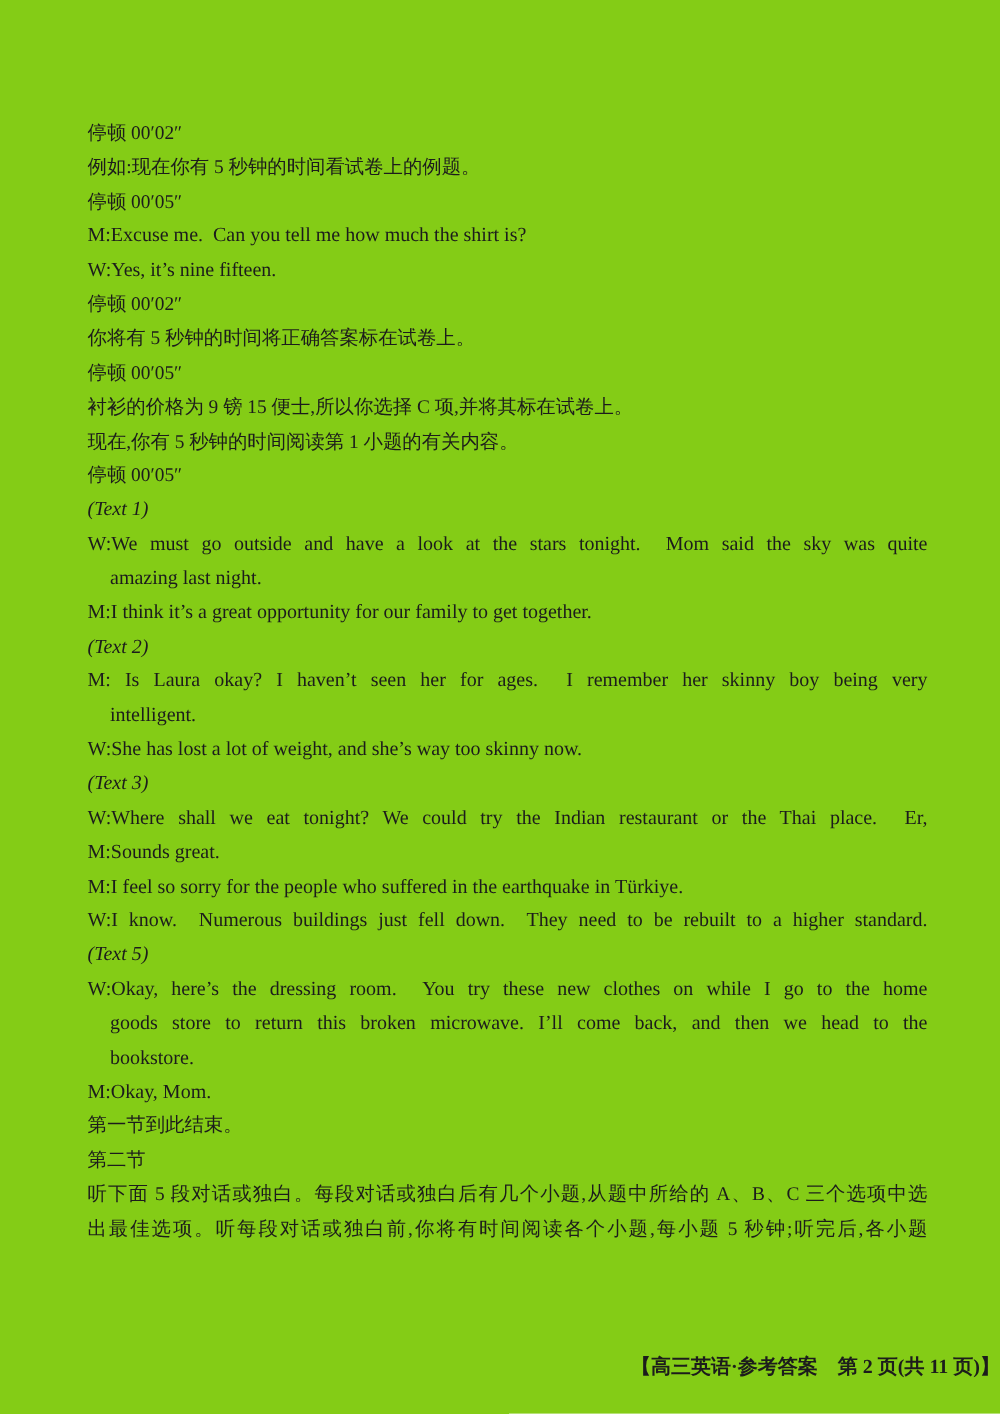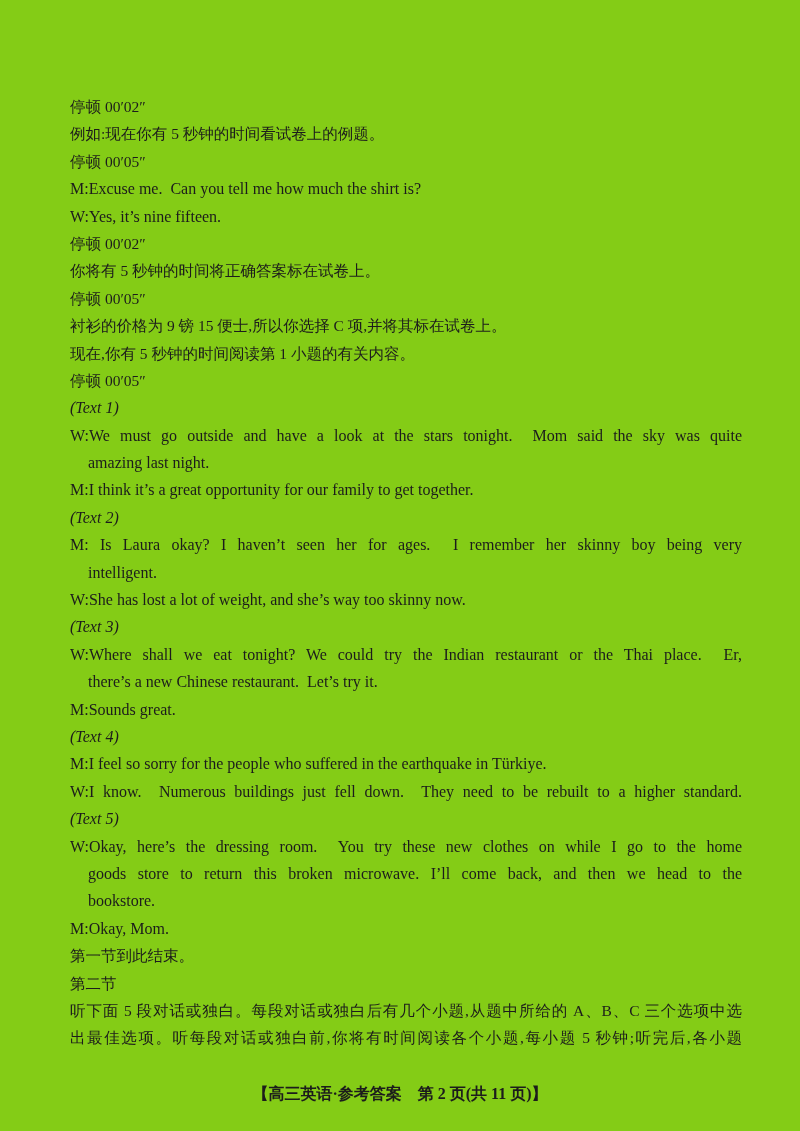--- a/index.html
+++ b/index.html
@@ -43,21 +43,21 @@
   .line.text-label {
     font-style: italic;
   }
   .footer {
     position: absolute;
     left: 0;
     right: 0;
     top: 1080px;
     height: 27px;
     line-height: 27px;
-    text-align: center;
+    text-align: right;
     font-size: 16px;
     font-weight: bold;
     font-family: "Liberation Serif", "DejaVu Serif", serif;
     color: #1c1c1c;
   }
 </style>
 </head>
 <body>
 
 <div class="page">
@@ -76,23 +76,21 @@
       <div class="line text-label">(Text 1)</div>
       <div class="line dialogue full">W:We must go outside and have a look at the stars tonight.  Mom said the sky was quite</div>
       <div class="line dialogue indent">amazing last night.</div>
       <div class="line dialogue">M:I think it’s a great opportunity for our family to get together.</div>
       <div class="line text-label">(Text 2)</div>
       <div class="line dialogue full">M: Is Laura okay? I haven’t seen her for ages.  I remember her skinny boy being very</div>
       <div class="line dialogue indent">intelligent.</div>
       <div class="line dialogue">W:She has lost a lot of weight, and she’s way too skinny now.</div>
       <div class="line text-label">(Text 3)</div>
       <div class="line dialogue full">W:Where shall we eat tonight? We could try the Indian restaurant or the Thai place.  Er,</div>
-      <div class="line dialogue indent">there’s a new Chinese restaurant.  Let’s try it.</div>
       <div class="line dialogue">M:Sounds great.</div>
-      <div class="line text-label">(Text 4)</div>
       <div class="line dialogue">M:I feel so sorry for the people who suffered in the earthquake in Türkiye.</div>
       <div class="line dialogue full">W:I know.  Numerous buildings just fell down.  They need to be rebuilt to a higher standard.</div>
       <div class="line text-label">(Text 5)</div>
       <div class="line dialogue full">W:Okay, here’s the dressing room.  You try these new clothes on while I go to the home</div>
       <div class="line dialogue full indent">goods store to return this broken microwave. I’ll come back, and then we head to the</div>
       <div class="line dialogue indent">bookstore.</div>
       <div class="line dialogue">M:Okay, Mom.</div>
       <div class="line section cn">第一节到此结束。</div>
       <div class="line section cn">第二节</div>
       <div class="line narration cn full">听下面 5 段对话或独白。每段对话或独白后有几个小题,从题中所给的 A、B、C 三个选项中选</div>

